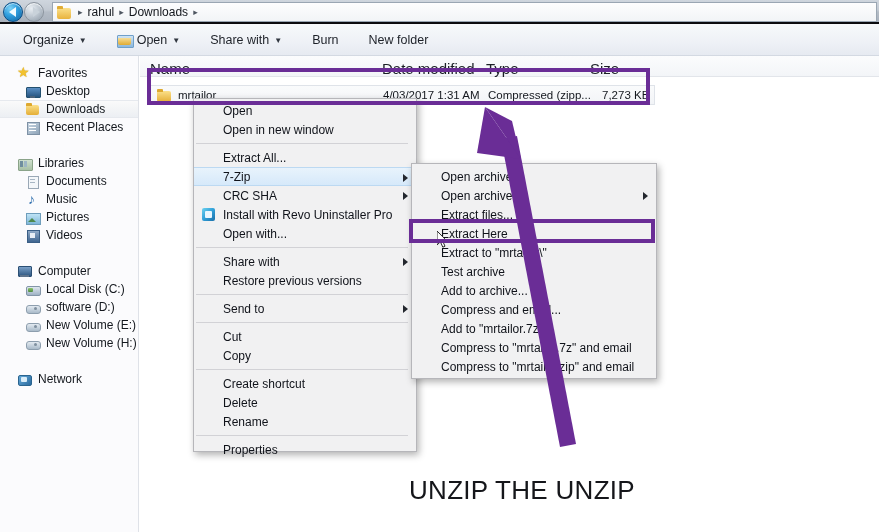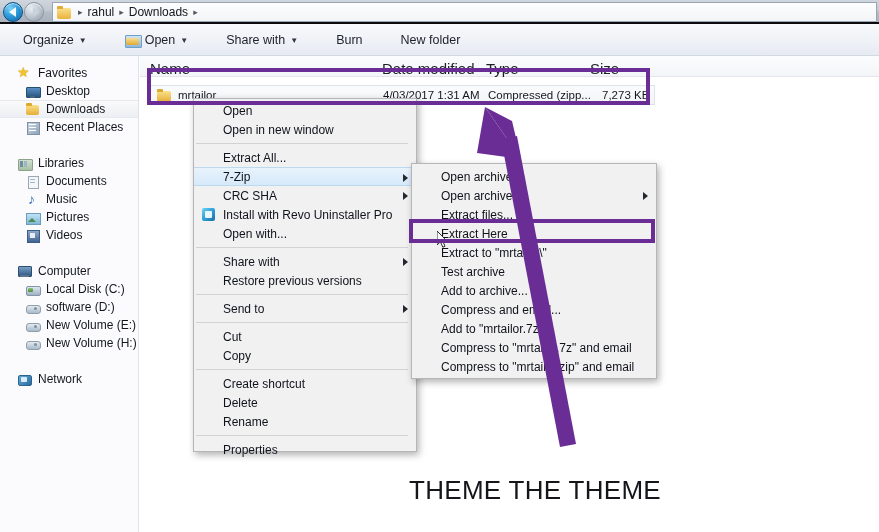--- a/index.html
+++ b/index.html
@@ -61,21 +61,21 @@
   #folder-icon-crumb:after {
     content:""; position:absolute; left:0; top:0px; width:6px; height:3px;
     background:#e0ac35; border-radius:1px 1px 0 0;
   }
 
   
   #toolbar {
     position:absolute; left:0; top:24px; width:879px; height:32px;
     background:linear-gradient(to bottom,#f7f9fb 0%,#eef1f6 60%,#e6eaf1 100%);
     border-bottom:1px solid #d3d9e2;
-    display:flex; align-items:center; padding-left:12px; gap:16px;
+    display:flex; align-items:center; padding-left:12px; gap:8px;
   }
   .tbitem {
     display:flex; align-items:center; gap:5px; height:24px;
     padding:0 11px; font-size:12.5px; color:#1d2128; white-space:nowrap;
   }
   .caret { font-size:8px; color:#30363f; line-height:1; transform:translateY(1px); }
   #open-folder-icon { width:15px; height:13px; position:relative; flex:none; }
   #open-folder-icon:before {
     content:""; position:absolute; left:0; top:2px; width:15px; height:11px;
     background:linear-gradient(to bottom,#cfe4f4,#8cb8dd); border:1px solid #6f9fc9; border-radius:1px;
@@ -456,13 +456,13 @@
 <div class="hl-box" id="highlight-extract-here"></div>
 
 <svg id="annot-arrow" viewBox="0 0 130 355">
   <g fill="#6a2d96">
     <path d="M 105,352 L 46,44 L 62,41 L 121,349 Z"></path>
     <path d="M 30,12 L 66,64 L 22,58 Z"></path>
     <path d="M 30,12 L 66,64 L 57,26 Z"></path>
   </g>
 </svg>
 
-<div id="caption">THEME THE THEME</div>
+<div id="caption">UNZIP THE UNZIP</div>
 
 </body></html>

